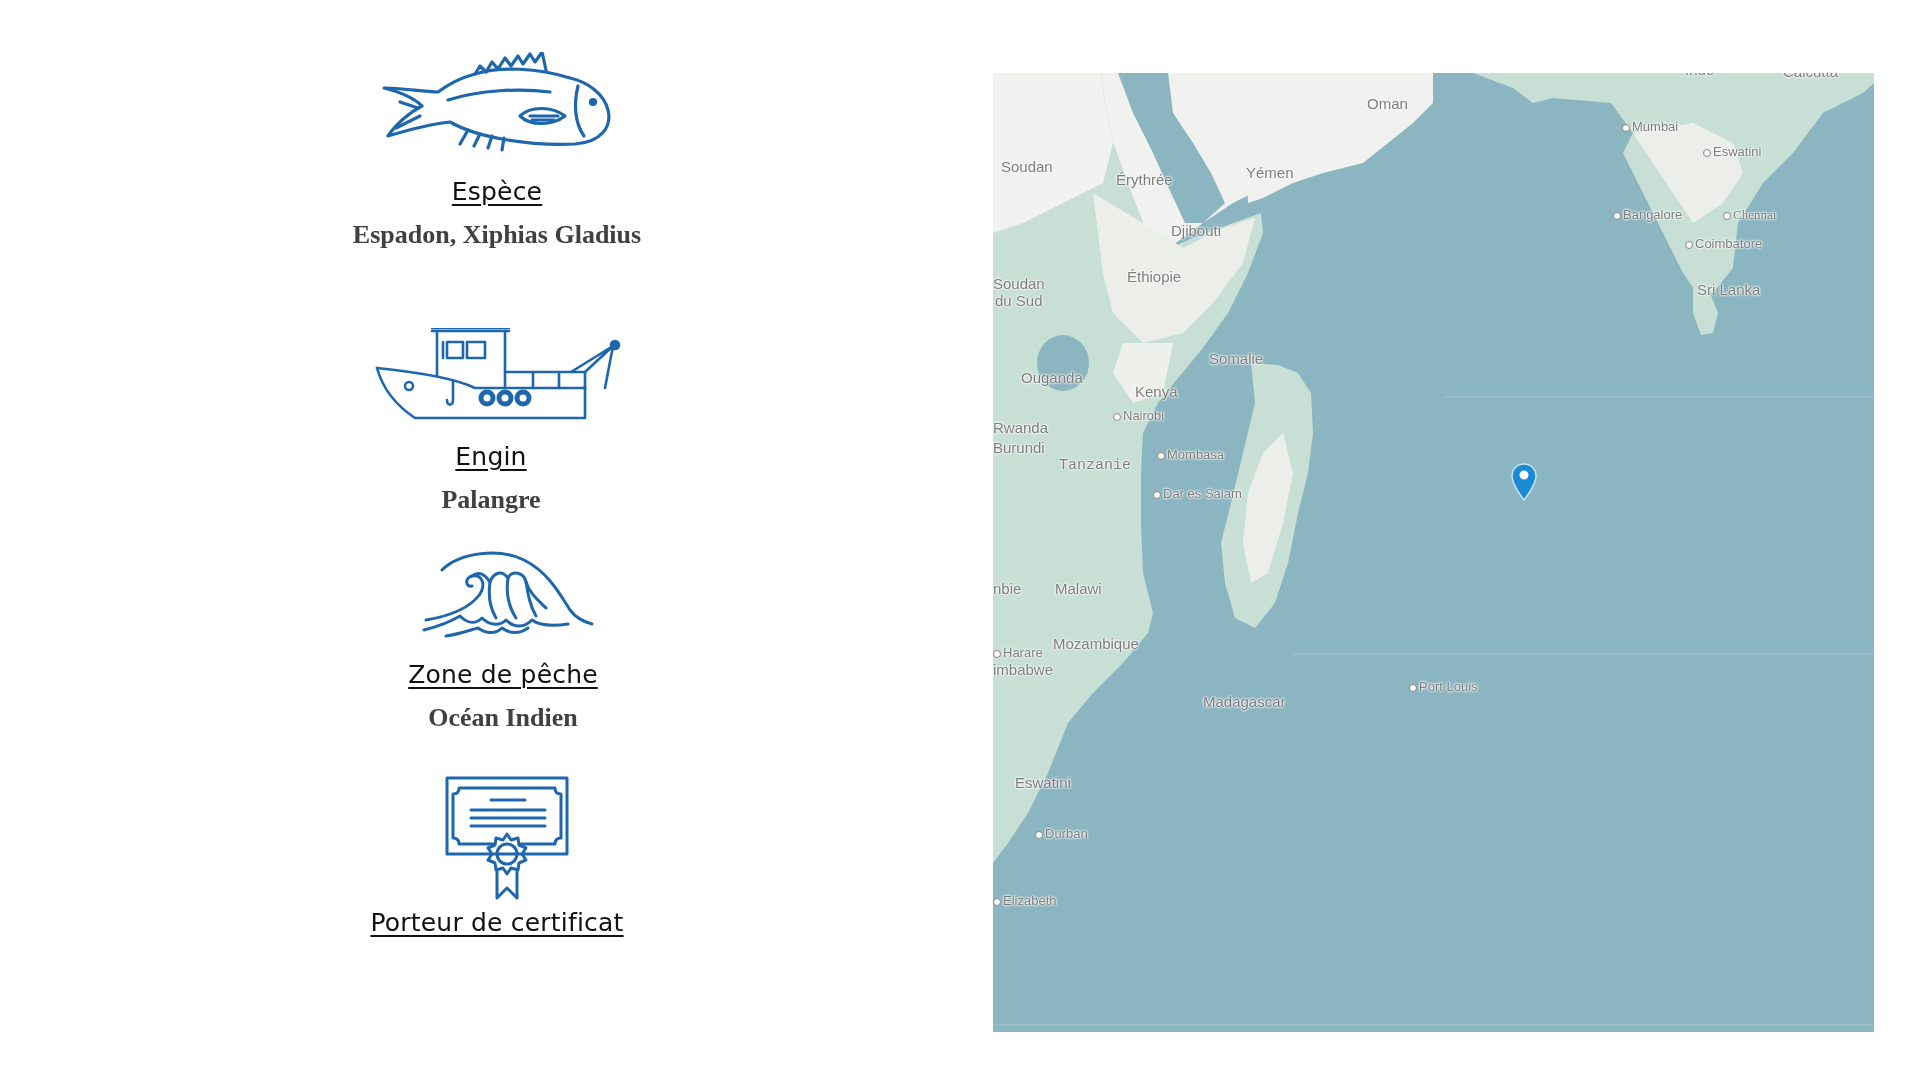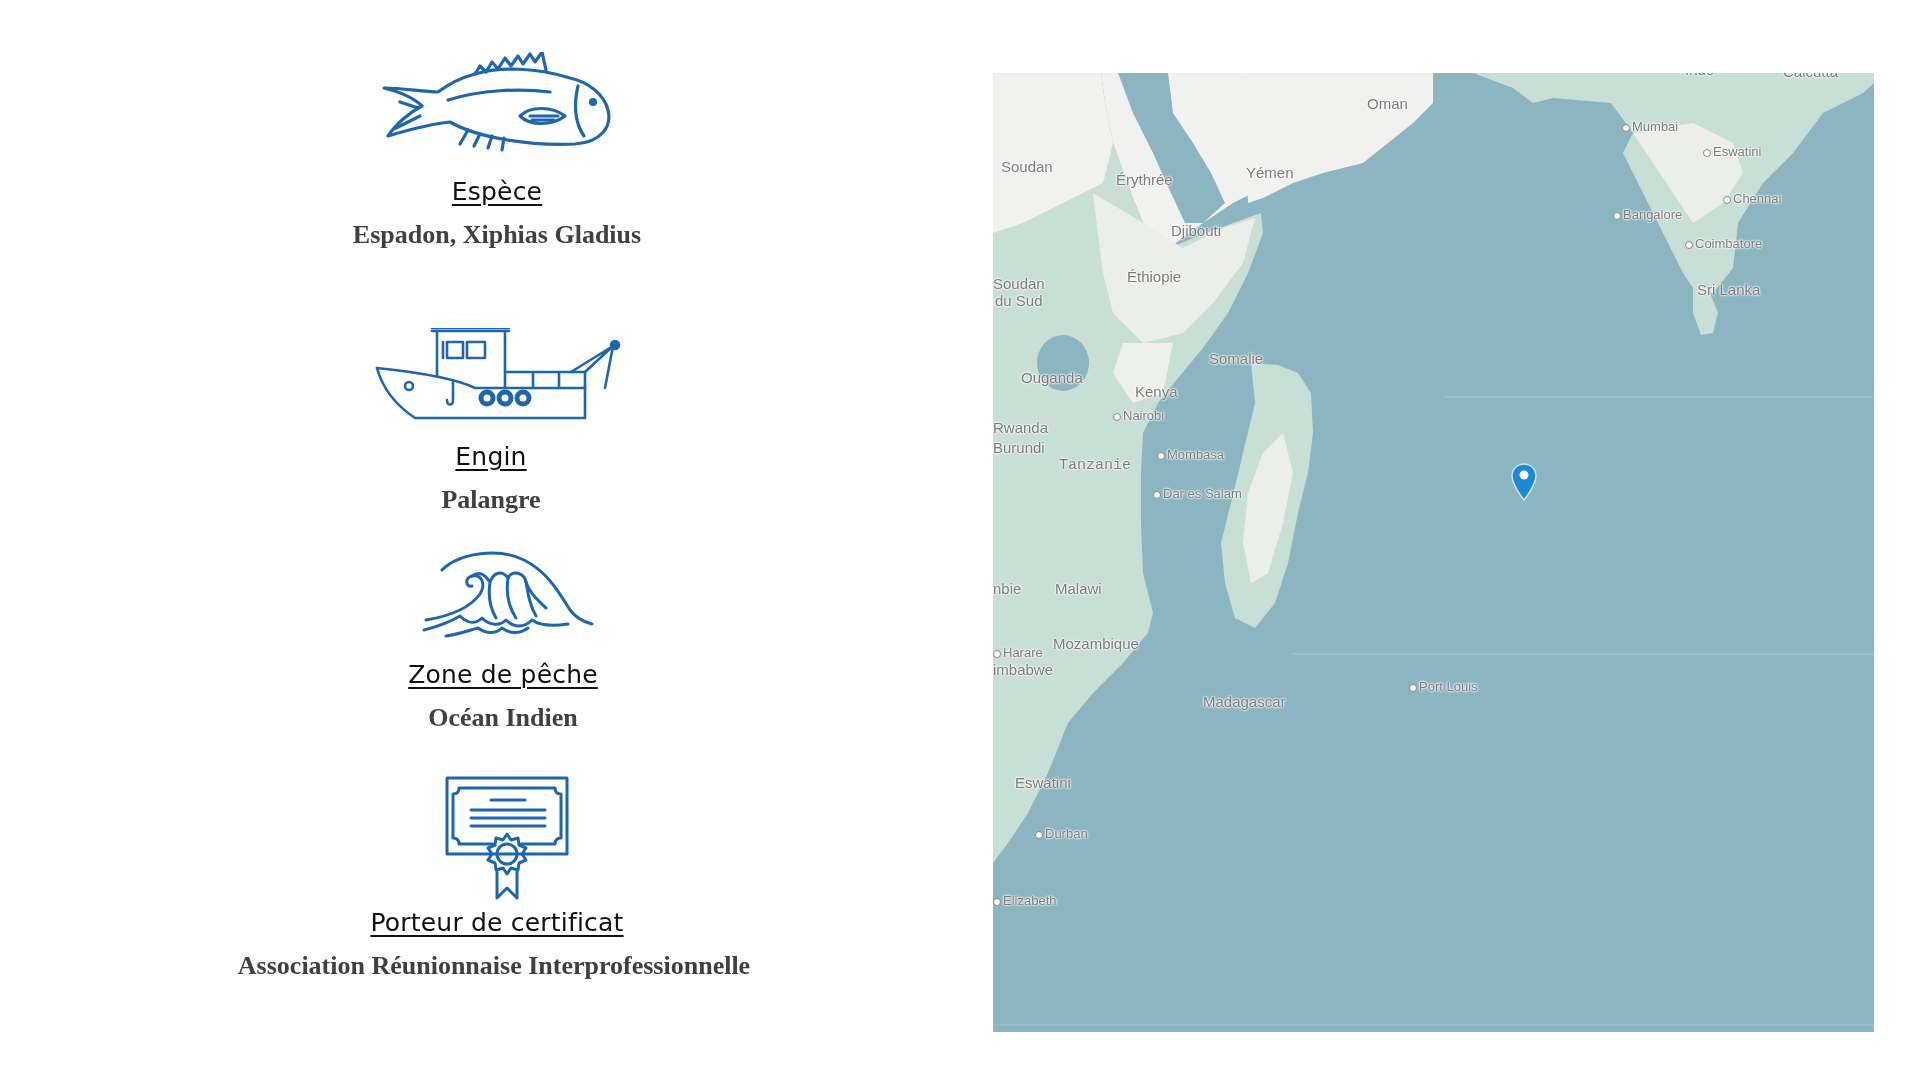--- a/index.html
+++ b/index.html
@@ -82,21 +82,20 @@
       <rect x="2" y="2" width="120" height="76"></rect>
       <path d="M14 12 L110 12 C110 16 112 18 116 18 L116 62 C112 62 110 64 110 68 L76 68 M48 68 L14 68 C14 64 12 62 8 62 L8 18 C12 18 14 16 14 12"></path>
       <path d="M46 24 L80 24 M26 34 L100 34 M26 42 L100 42 M26 50 L100 50"></path>
       <path d="M62 58 L66 64 L73 62 L74 69 L81 72 L77 78 L81 84 L74 87 L73 94 L66 92 L62 98 L58 92 L51 94 L50 87 L43 84 L47 78 L43 72 L50 69 L51 62 L58 64 Z"></path>
       <circle cx="62" cy="78" r="10"></circle>
       <path d="M52 96 L52 122 L62 112 L72 122 L72 96"></path>
     </svg>
   </div>
   <div class="field-label" style="left:497px; top:908px;">Porteur de certificat</div>
   <div class="field-value" style="left:494px; top:945px;">
-    <div>Association Réunionnaise Interprofessionnelle</div>
   </div>
 </div>
 
 <div class="map">
   <svg class="land" width="881" height="959" viewBox="0 0 881 959">
 
     <path d="M0 0 L640 0 L600 0 L440 0 L410 40 L370 80 L320 95 L280 110 L240 130 L210 150 L190 165 L175 175 L160 172 L150 150 L138 120 L120 70 L112 30 L108 0 Z" fill="#f1f1ef"></path>
     <path d="M0 0 L108 0 L112 30 L120 70 L138 120 L150 150 L170 178 L200 165 L240 150 L268 140 L270 160 L255 200 L235 240 L210 275 L185 305 L165 330 L150 360 L148 400 L148 450 L150 500 L160 540 L155 560 L130 590 L100 620 L75 650 L55 700 L35 740 L15 770 L0 790 Z" fill="#c8dfd6"></path>
 
     <path d="M0 0 L108 0 L112 30 L120 70 L110 110 L70 130 L30 150 L0 160 Z" fill="#f1f1ef"></path>
@@ -145,21 +144,21 @@
   <span class="map-label city" style="left:0px; top:572px;">Harare</span>
   <span class="map-label" style="left:0px; top:588px;">imbabwe</span>
   <span class="map-label" style="left:210px; top:620px;">Madagascar</span>
   <span class="map-label city" style="left:416px; top:606px;">Port Louis</span>
   <span class="map-label" style="left:22px; top:701px;">Eswatini</span>
   <span class="map-label city" style="left:42px; top:753px;">Durban</span>
   <span class="map-label city" style="left:0px; top:820px;">Elizabeth</span>
   <span class="map-label city" style="left:629px; top:46px;">Mumbai</span>
   <span class="map-label city" style="left:710px; top:71px;">Eswatini</span>
   <span class="map-label city" style="left:620px; top:134px;">Bangalore</span>
-  <span class="map-label city" style="left:730px; top:118px;">Chennai</span>
+  <span class="map-label city" style="left:730px; top:134px;font-family:Liberation Serif, serif;">Chennai</span>
   <span class="map-label city" style="left:692px; top:163px;">Coimbatore</span>
   <span class="map-label" style="left:704px; top:208px;">Sri Lanka</span>
   <span class="map-label" style="left:692px; top:-12px;">Inde</span>
   <span class="map-label" style="left:790px; top:-10px;">Calcutta</span>
 
   <div class="pin" style="left:518px; top:390px; width:26px; height:38px;">
     <svg width="26" height="38" viewBox="0 0 26 38">
       <path d="M13 1 C6 1 1 6.5 1 13 C1 22 13 37 13 37 C13 37 25 22 25 13 C25 6.5 20 1 13 1 Z" fill="#1a8ad4" stroke="#cfe4ee" stroke-width="1.5"></path>
       <circle cx="13" cy="12" r="4.5" fill="#ffffff"></circle>
     </svg>

